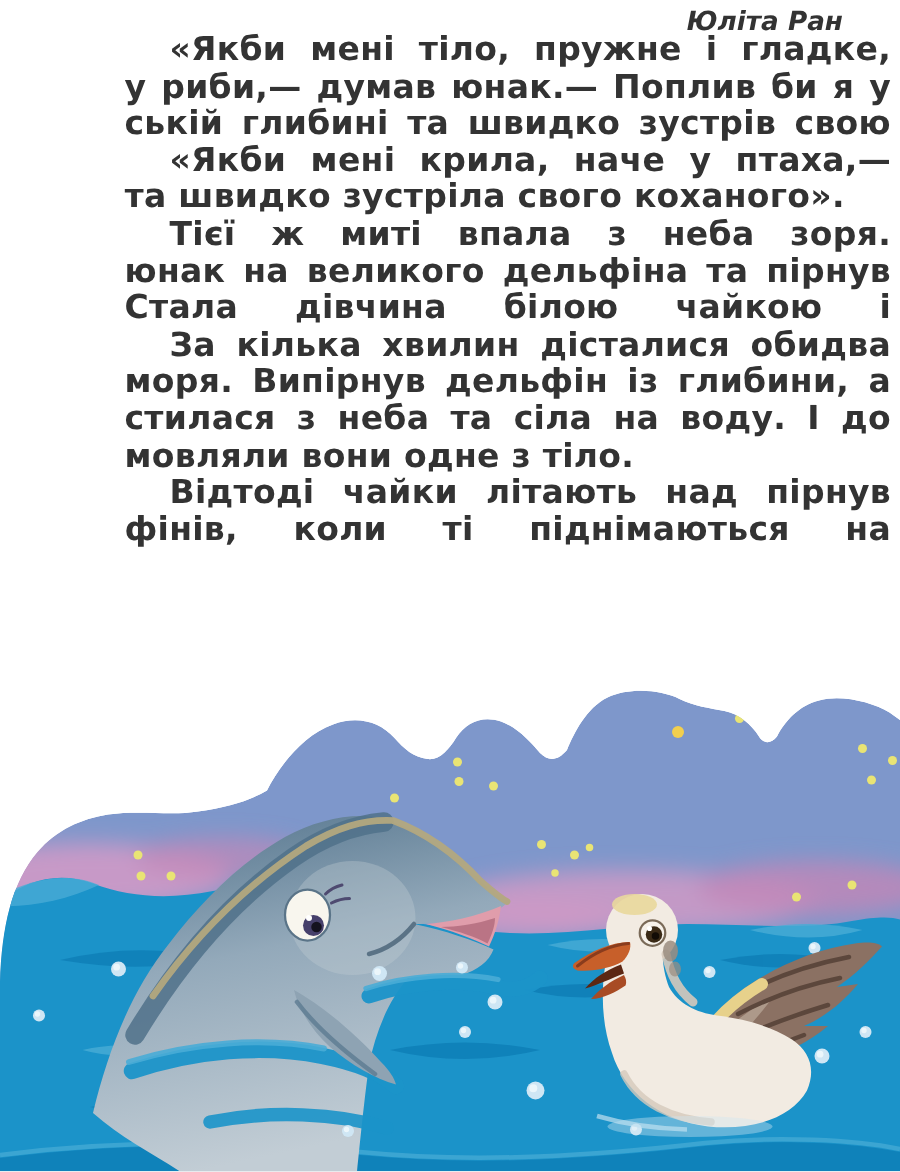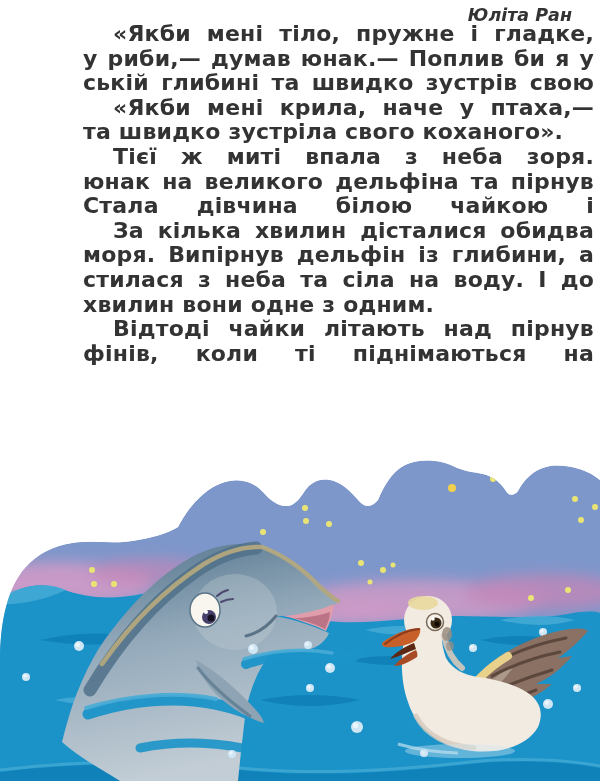--- a/index.html
+++ b/index.html
@@ -23,21 +23,21 @@
     line-height:24.6px;
     height:24.6px;
     text-align:justify;
     text-align-last:justify;
     overflow:hidden;
   }
   .story .line.first{ text-indent:30px; }
   .story .line.last{ text-align-last:left; }
   .author{
     margin-top:3px;
-    padding-right:28px;
+    padding-right:38px;
     text-align:right;
     font-style:italic;
     font-weight:700;
     font-size:17.5px;
     line-height:24px;
     color:#333333;
   }
   .art{
     position:absolute;
     left:0;bottom:0;
@@ -55,21 +55,21 @@
       <div class="line">у риби,— думав юнак.— Поплив би я у мор-</div>
       <div class="line last">ській глибині та швидко зустрів свою кохану».</div>
       <div class="line first">«Якби мені крила, наче у птаха,— думала</div>
       <div class="line last">та швидко зустріла свого коханого».</div>
       <div class="line first">Тієї ж миті впала з неба зоря. Полетіла</div>
       <div class="line">юнак на великого дельфіна та пірнув у воду.</div>
       <div class="line last">Стала дівчина білою чайкою і здійнялася в небо.</div>
       <div class="line first">За кілька хвилин дісталися обидва середини</div>
       <div class="line">моря. Випірнув дельфін із глибини, а чайка опу-</div>
       <div class="line">стилася з неба та сіла на воду. І до ранку роз-</div>
-      <div class="line last">хвилин вони одне з одним.</div>
+      <div class="line last">мовляли вони одне з тіло.</div>
       <div class="line first">Відтоді чайки літають над пірнув дель-</div>
       <div class="line">фінів, коли ті піднімаються на поверхню моря</div>
     </div>
 
   <svg class="art" viewBox="0 450 600 331" xmlns="http://www.w3.org/2000/svg">
     <defs>
       <filter id="blur6" x="-50%" y="-50%" width="200%" height="200%">
         <feGaussianBlur stdDeviation="7"></feGaussianBlur>
       </filter>
       <linearGradient id="dolphinGrad" x1="0" y1="0" x2="0.25" y2="1">

